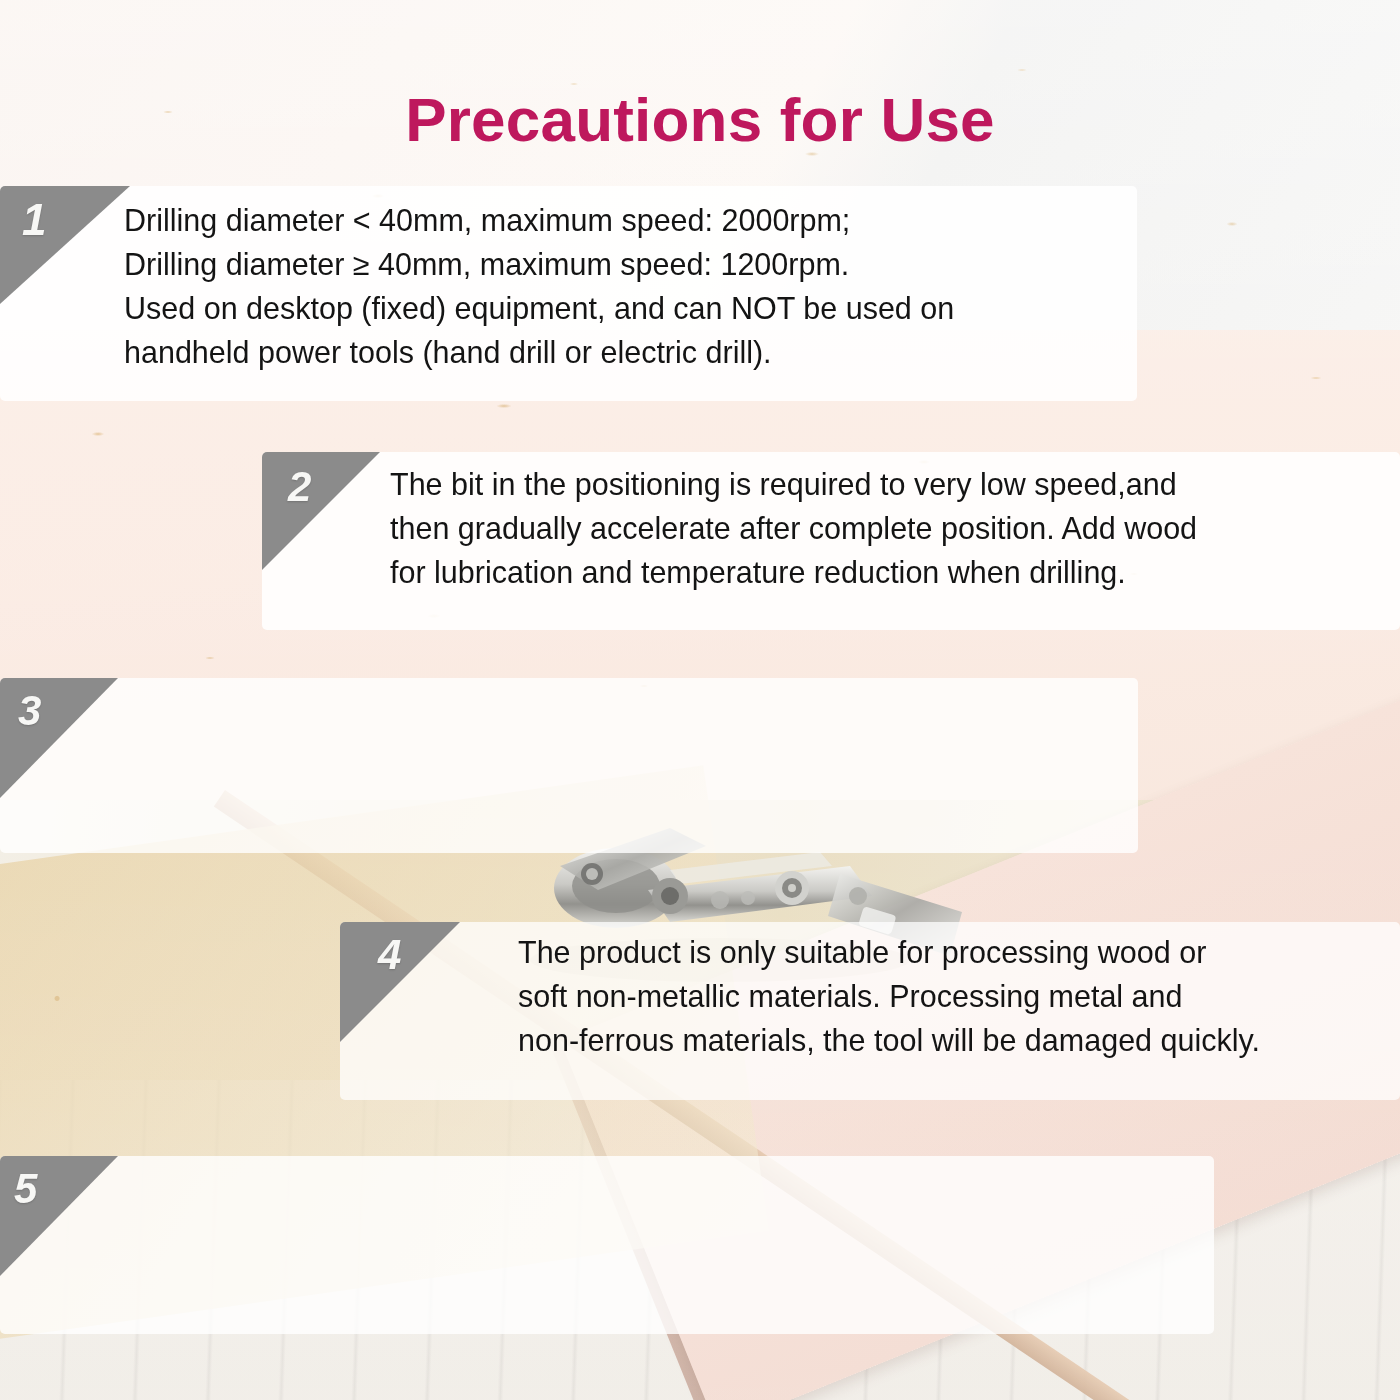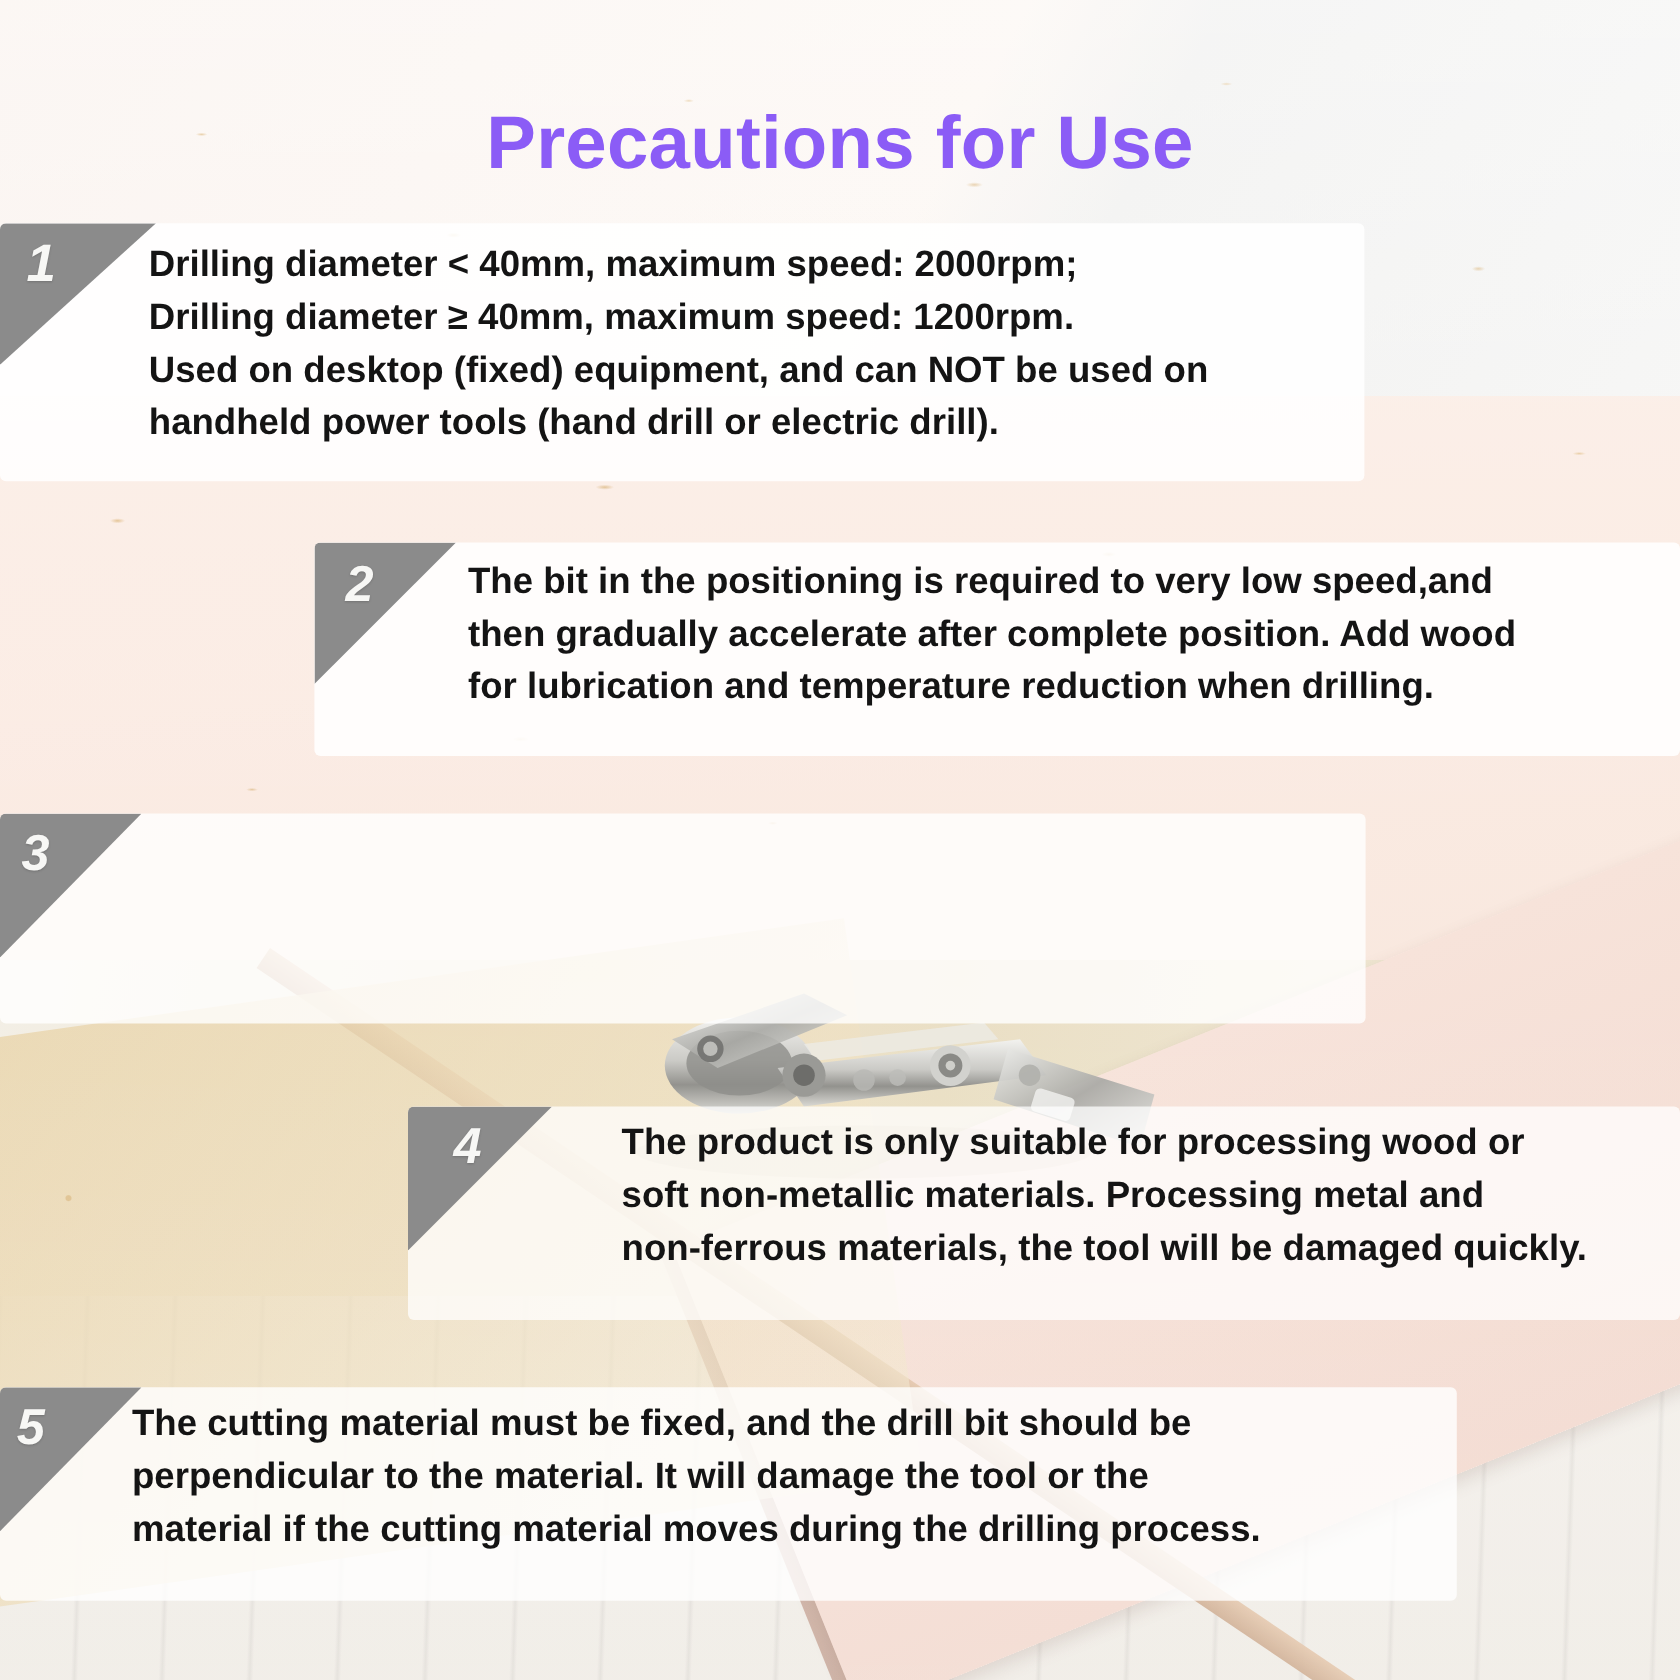--- a/index.html
+++ b/index.html
@@ -105,21 +105,21 @@
   
   .hinge{position:absolute;left:520px;top:770px;width:470px;height:230px;}
   .hinge svg{display:block;}
 
   
   .page-title{
     position:absolute;left:0;top:44px;width:1400px;
     text-align:center;
     font-size:62px;
     font-weight:700;
-    color:#8b5cf6;
+    color:#be185d;
     letter-spacing:.2px;
     line-height:1.1;
   }
 
   
   .block{position:absolute;}
   .panel{
     position:absolute;inset:0;
     background:rgba(255,255,255,.88);
     border-radius:5px;
@@ -147,21 +147,20 @@
     line-height:1;
     text-shadow:0 1px 2px rgba(0,0,0,.18);
   }
 
   .block-text{
     position:absolute;
     color:#141414;
     font-size:30.5px;
     line-height:44px;
     white-space:pre-line;
-    font-weight:bold;
   }
 
   
   #block-1{left:0;   top:186px;  width:1137px; height:215px;}
   #block-1 .badge{width:130px;height:118px;}
   #block-1 .badge .num{font-size:44px;left:22px;top:12px;}
   #block-1 .block-text{left:124px;top:12px;width:1000px;}
 
   #block-2{left:262px; top:452px;  width:1138px; height:178px;}
   #block-2 .badge{width:118px;height:118px;}
@@ -288,18 +287,15 @@
 soft non-metallic materials. Processing metal and
 non-ferrous materials, the tool will be damaged quickly.</div>
   </div>
 
   <div class="block" id="block-5">
     <div class="panel translucent"></div>
     <div class="badge">
       <div class="tri"></div>
       <div class="num">5</div>
     </div>
-    <div class="block-text">The cutting material must be fixed, and the drill bit should be
-perpendicular to the material. It will damage the tool or the
-material if the cutting material moves during the drilling process.</div>
   </div>
 
 </div>
 
 </body></html>

